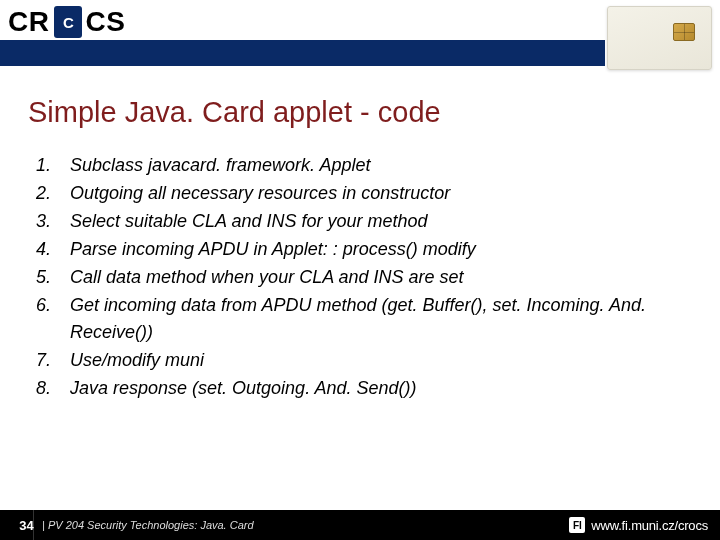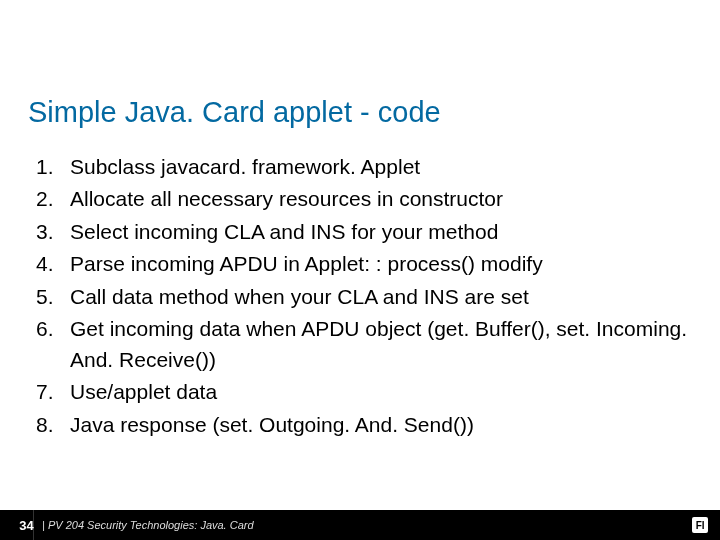--- a/index.html
+++ b/index.html
@@ -29,27 +29,27 @@
     background: linear-gradient(135deg,#d4a94a,#b68a2e);
     border-radius: 2px; border: 1px solid #8a6a22;
   }
   .chip::before, .chip::after {
     content: ""; position: absolute; background: rgba(0,0,0,0.25);
   }
   .chip::before { left:0; right:0; top:50%; height:1px; }
   .chip::after { top:0; bottom:0; left:50%; width:1px; }
 
   .title {
-    position: absolute; left: 28px; top: 96px; font-size: 29px; color: #0369a1; font-weight: 400;
+    position: absolute; left: 28px; top: 96px; font-size: 29px; color: #7f1d1d; font-weight: 400;
   }
 
   .list {
     position: absolute; left: 36px; top: 152px; right: 30px;
-    color: #000; font-size: 21px; line-height: 1.45;
-    list-style: none; counter-reset: item;
+    color: #000; font-size: 18px; line-height: 1.45;
+    list-style: none; counter-reset: item; font-style: italic;
   }
   .list li { counter-increment: item; padding-left: 34px; position: relative; margin-bottom: 2px; }
   .list li::before {
     content: counter(item) "."; position: absolute; left: 0; top: 0;
   }
 
   .footer {
     position: absolute; left: 0; right: 0; bottom: 0; height: 30px;
     background: #000; color: #fff; display: flex; align-items: center;
   }
@@ -63,35 +63,49 @@
     width: 16px; height: 16px; background: #fff; color:#000;
     display:flex; align-items:center; justify-content:center;
     font-size:10px; font-weight:700; border-radius:2px;
   }
 </style>
 </head>
 <body>
 
 <div class="slide">
 
+  <div class="header">
+    <div class="logo-area">
+      <span class="logo-text">CR</span>
+      <span class="logo-shield">
+        <span class="logo-shield-inner">C</span>
+      </span>
+      <span class="logo-text thin">CS</span>
+    </div>
+    <div class="blue-band"></div>
+    <div class="card-img">
+      <div class="chip"></div>
+    </div>
+  </div>
 
   <h1 class="title">Simple Java. Card applet - code</h1>
 
   <ol class="list">
     <li>Subclass javacard. framework. Applet</li>
-    <li>Allocate all necessary resources in constructor</li>
-    <li>Select incoming CLA and INS for your method</li>
+    <li>Outgoing all necessary resources in constructor</li>
+    <li>Select suitable CLA and INS for your method</li>
     <li>Parse incoming APDU in Applet: : process() modify</li>
     <li>Call data method when your CLA and INS are set</li>
-    <li>Get incoming data when APDU object (get. Buffer(), set. Incoming. And. Receive())</li>
-    <li>Use/applet data</li>
+    <li>Get incoming data from APDU method (get. Buffer(), set. Incoming. And. Receive())</li>
+    <li>Use/modify muni</li>
     <li>Java response (set. Outgoing. And. Send())</li>
   </ol>
 
   <div class="footer">
     <div class="slide-num">34</div>
     <div class="footer-text">| PV 204 Security Technologies: Java. Card</div>
     <div class="footer-right">
       <span class="muni-mark">FI</span>
+      <span>www.fi.muni.cz/crocs</span>
     </div>
   </div>
 
 </div>
 
 </body></html>

